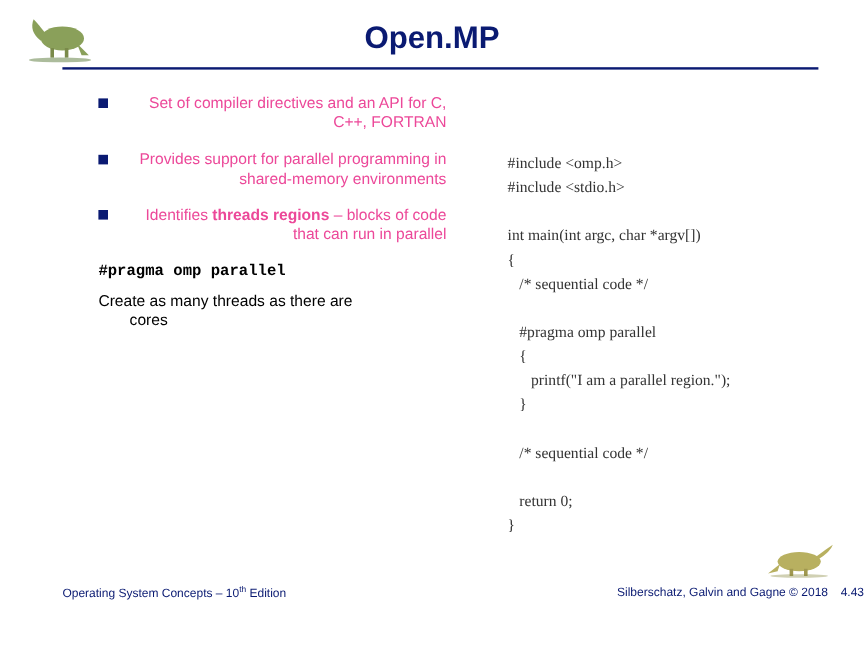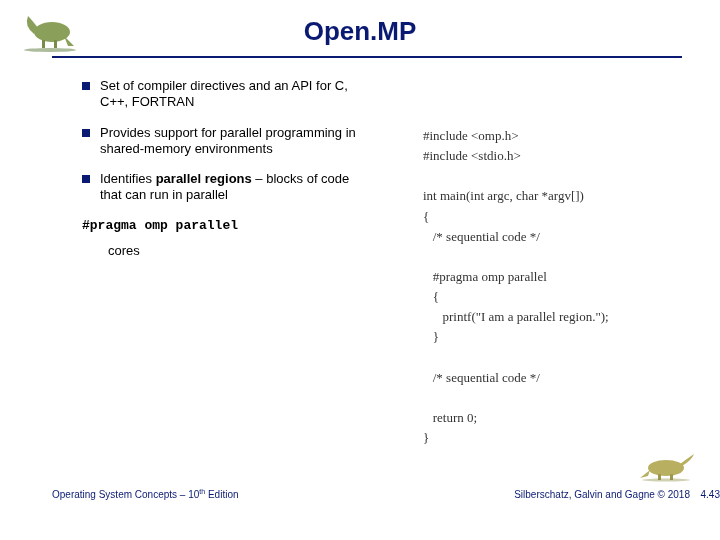--- a/index.html
+++ b/index.html
@@ -49,21 +49,22 @@
     top: 78px;
     left: 82px;
     width: 290px;
   }
   .bullet-item {
     display: flex;
     align-items: flex-start;
     margin-bottom: 14px;
     font-size: 13px;
     line-height: 1.25;
-    color: #000000;
+    color: #ec4899;
+    text-align: right;
   }
   .bullet-sq {
     width: 8px;
     height: 8px;
     background: #0a1a72;
     flex: 0 0 8px;
     margin-top: 4px;
     margin-right: 10px;
   }
   .bullet-text b { font-weight: bold; }
@@ -159,24 +160,25 @@
     <div class="bullet-item">
       <div class="bullet-sq"></div>
       <div class="bullet-text">Set of compiler directives and an API for C, C++, FORTRAN</div>
     </div>
     <div class="bullet-item">
       <div class="bullet-sq"></div>
       <div class="bullet-text">Provides support for parallel programming in shared-memory environments</div>
     </div>
     <div class="bullet-item">
       <div class="bullet-sq"></div>
-      <div class="bullet-text">Identifies <b>parallel regions</b> – blocks of code that can run in parallel</div>
+      <div class="bullet-text">Identifies <b>threads regions</b> – blocks of code that can run in parallel</div>
     </div>
     <div class="pragma-line">#pragma omp parallel</div>
     <div class="plain-line">
+      <span>Create as many threads as there are</span>
       <span class="hang">cores</span>
     </div>
   </div>
 
   <div class="code-right">#include &lt;omp.h&gt;
 #include &lt;stdio.h&gt;
 
 int main(int argc, char *argv[])
 {
    /* sequential code */

